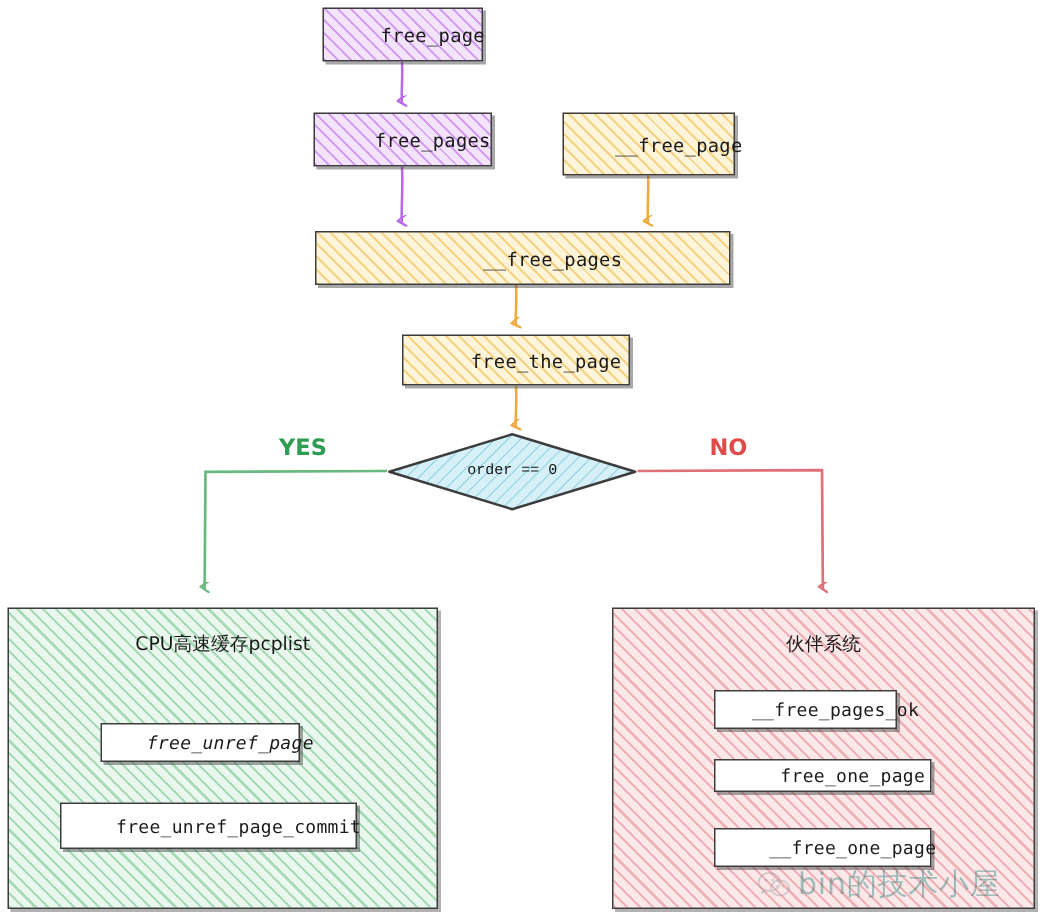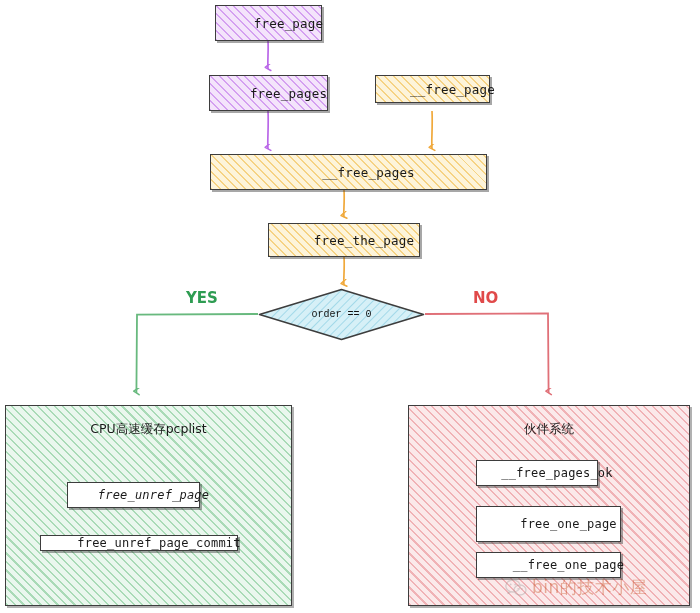--- a/index.html
+++ b/index.html
@@ -78,21 +78,21 @@
   }
 
   
   #watermark{
     position:absolute;left:505px;top:576px;z-index:8;
     display:flex;align-items:center;gap:5px;
     opacity:.38;pointer-events:none;
   }
   #watermark .wm-text{
     font-family:"DejaVu Sans","Liberation Sans",sans-serif;
-    font-size:17px;color:#c2410c;letter-spacing:.5px;
+    font-size:20px;color:#0f766e;letter-spacing:.5px;
   }
 </style>
 </head>
 <body>
 
 <svg id="canvas" viewBox="0 0 700 613" xmlns="http://www.w3.org/2000/svg">
   <defs>
     <marker id="ah-purple" markerWidth="9" markerHeight="9" refX="5.2" refY="4.2" orient="auto" markerUnits="userSpaceOnUse">
       <path d="M0.6,0.6 L6,4.2 L0.6,7.8" fill="none" stroke="#ba68e8" stroke-width="1.5" stroke-linecap="round" stroke-linejoin="round" transform="rotate(90 3.3 4.2)"></path>
     </marker>
@@ -131,21 +131,21 @@
 </svg>
 
 <div class="node fill-purple" style="left:215px;top:5px;width:107px;height:36px;">
   <span>free_page</span>
 </div>
 
 <div class="node fill-purple" style="left:209px;top:75px;width:119px;height:36px;">
   <span>free_pages</span>
 </div>
 
-<div class="node fill-yellow" style="left:375px;top:75px;width:115px;height:28px;">
+<div class="node fill-yellow" style="left:375px;top:75px;width:115px;height:42px;">
   <span>__free_page</span>
 </div>
 
 <div class="node fill-yellow" style="left:210px;top:154px;width:277px;height:36px;">
   <span>__free_pages</span>
 </div>
 
 <div class="node fill-yellow" style="left:268px;top:223px;width:152px;height:34px;text-align:center;">
   <span>free_the_page</span>
 </div>
@@ -168,33 +168,33 @@
 <div class="branch-label" style="left:473px;top:289px;color:#e04a4a;">NO</div>
 
 <div class="container cont-green" style="left:5px;top:405px;width:287px;height:201px;">
   <div class="cont-title" style="top:15px;">CPU高速缓存pcplist</div>
 </div>
 
 <div class="node fill-white" style="left:67px;top:482px;width:133px;height:26px;font-size:12px;font-style:italic;">
   <span>free_unref_page</span>
 </div>
 
-<div class="node fill-white" style="left:40px;top:535px;width:198px;height:16px;font-size:12px;">
+<div class="node fill-white" style="left:40px;top:535px;width:198px;height:31px;font-size:12px;">
   <span>free_unref_page_commit</span>
 </div>
 
 <div class="container cont-red" style="left:408px;top:405px;width:282px;height:201px;">
   <div class="cont-title" style="top:15px;">伙伴系统</div>
 </div>
 
 <div class="node fill-white" style="left:476px;top:460px;width:122px;height:26px;font-size:12px;">
   <span>__free_pages_ok</span>
 </div>
 
-<div class="node fill-white" style="left:476px;top:506px;width:145px;height:36px;font-size:12px;">
+<div class="node fill-white" style="left:476px;top:506px;width:145px;height:22px;font-size:12px;">
   <span>free_one_page</span>
 </div>
 
 <div class="node fill-white" style="left:476px;top:552px;width:145px;height:26px;font-size:12px;">
   <span>__free_one_page</span>
 </div>
 
 <div id="watermark">
   <svg width="22" height="18" viewBox="0 0 22 18">
     <ellipse cx="8" cy="7" rx="7.2" ry="6" fill="none" stroke="#9a9a9a" stroke-width="1.3"></ellipse>

